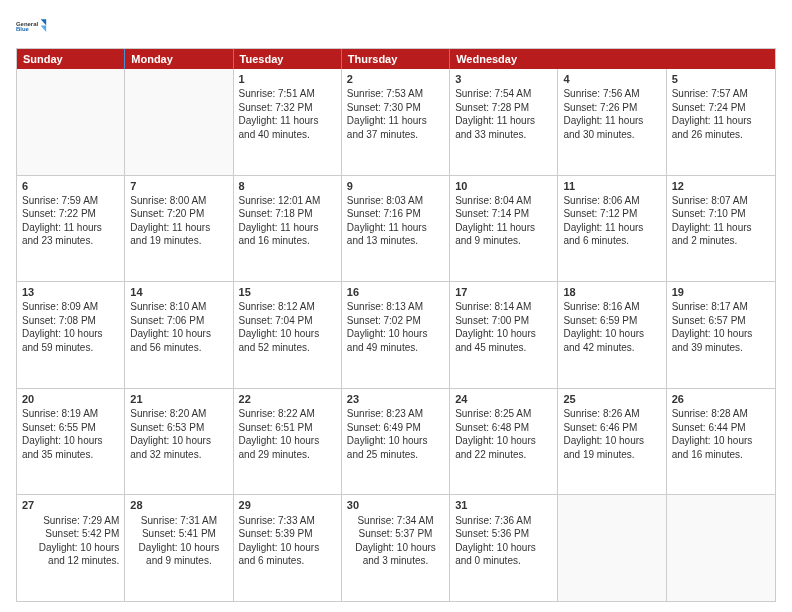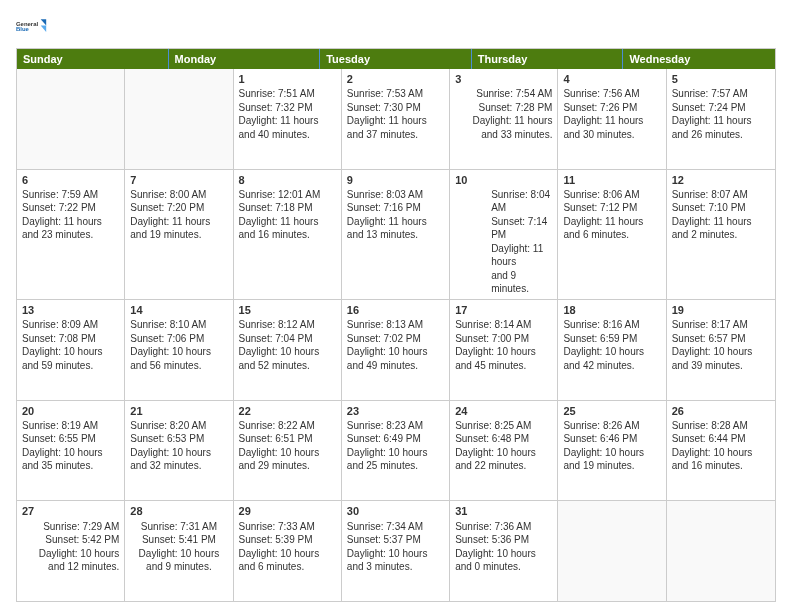--- a/index.html
+++ b/index.html
@@ -47,22 +47,22 @@
       margin-top: 2px;
     }
     .calendar {
       flex: 1;
       display: flex;
       flex-direction: column;
       border: 1px solid #ccc;
     }
     .cal-header-row {
       display: grid;
-      grid-template-columns: repeat(5, 1fr);
-      background: #4d7c0f;
+      grid-template-columns: repeat(7, 1fr);
+      background: #b91c1c;
     }
     .cal-header-cell {
       color: #fff;
       font-size: 11px;
       font-weight: bold;
       padding: 4px 6px;
       border-right: 1px solid #4a8ed5;
     }
     .cal-header-cell:last-child { border-right: none; }
     .cal-body {
@@ -141,21 +141,21 @@
           </div>
           <div class="cal-cell">
             <span class="day-num">2</span>
             <div class="cell-text" style="white-space: pre-line;">Sunrise: 7:53 AM
 Sunset: 7:30 PM
 Daylight: 11 hours
 and 37 minutes.</div>
           </div>
           <div class="cal-cell">
             <span class="day-num">3</span>
-            <div class="cell-text" style="white-space: pre-line; text-align: right;">Sunrise: 7:54 AM
+            <div class="cell-text" style="white-space: pre-line;">Sunrise: 7:54 AM
 Sunset: 7:28 PM
 Daylight: 11 hours
 and 33 minutes.</div>
           </div>
           <div class="cal-cell">
             <span class="day-num">4</span>
             <div class="cell-text" style="white-space: pre-line;">Sunrise: 7:56 AM
 Sunset: 7:26 PM
 Daylight: 11 hours
 and 30 minutes.</div>
@@ -192,21 +192,21 @@
           </div>
           <div class="cal-cell">
             <span class="day-num">9</span>
             <div class="cell-text" style="white-space: pre-line;">Sunrise: 8:03 AM
 Sunset: 7:16 PM
 Daylight: 11 hours
 and 13 minutes.</div>
           </div>
           <div class="cal-cell">
             <span class="day-num">10</span>
-            <div class="cell-text" style="white-space: pre-line; margin-left: 36px;">Sunrise: 8:04 AM
+            <div class="cell-text" style="white-space: pre-line;">Sunrise: 8:04 AM
 Sunset: 7:14 PM
 Daylight: 11 hours
 and 9 minutes.</div>
           </div>
           <div class="cal-cell">
             <span class="day-num">11</span>
             <div class="cell-text" style="white-space: pre-line;">Sunrise: 8:06 AM
 Sunset: 7:12 PM
 Daylight: 11 hours
 and 6 minutes.</div>
@@ -338,21 +338,21 @@
           </div>
           <div class="cal-cell">
             <span class="day-num">29</span>
             <div class="cell-text" style="white-space: pre-line;">Sunrise: 7:33 AM
 Sunset: 5:39 PM
 Daylight: 10 hours
 and 6 minutes.</div>
           </div>
           <div class="cal-cell">
             <span class="day-num">30</span>
-            <div class="cell-text" style="white-space: pre-line;">Sunrise: 7:34 AM
+            <div class="cell-text" style="white-space: pre-line; text-align: center;">Sunrise: 7:34 AM
 Sunset: 5:37 PM
 Daylight: 10 hours
 and 3 minutes.</div>
           </div>
           <div class="cal-cell">
             <span class="day-num">31</span>
             <div class="cell-text" style="white-space: pre-line;">Sunrise: 7:36 AM
 Sunset: 5:36 PM
 Daylight: 10 hours
 and 0 minutes.</div>

